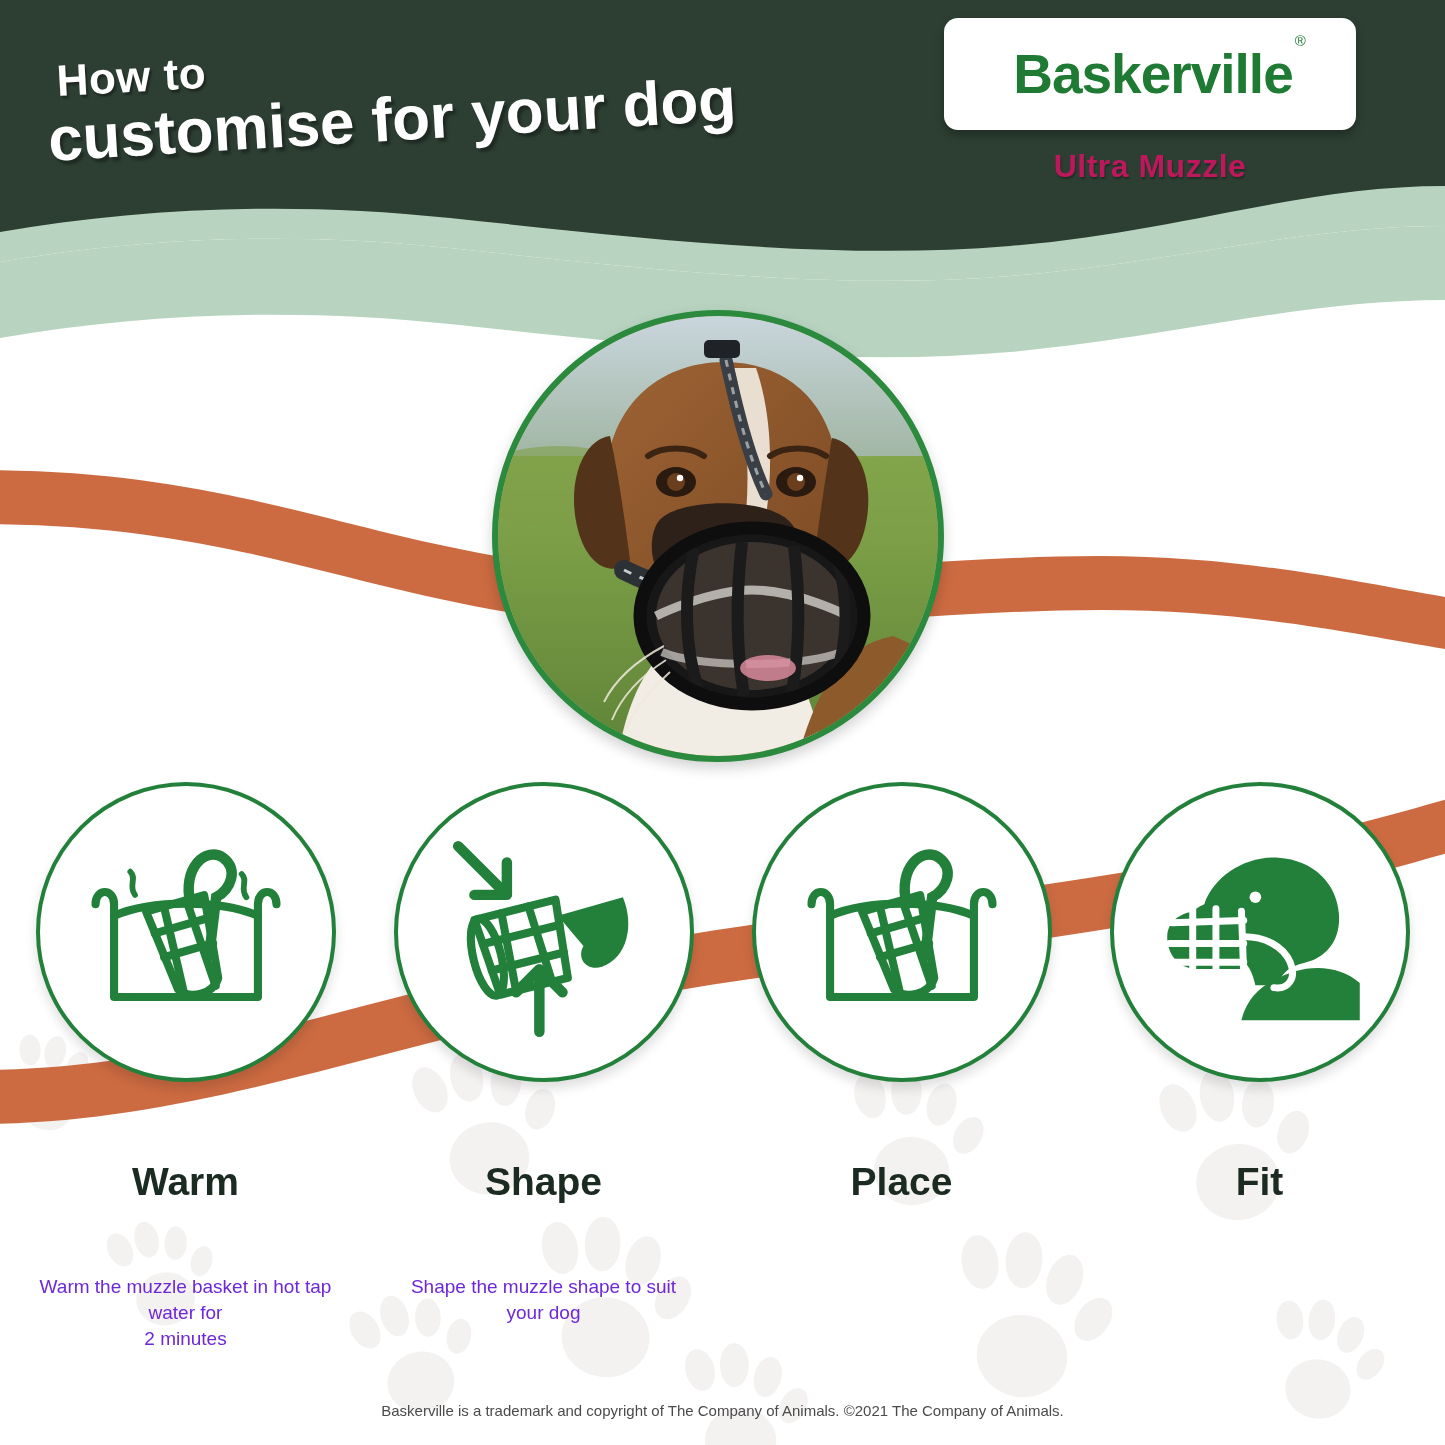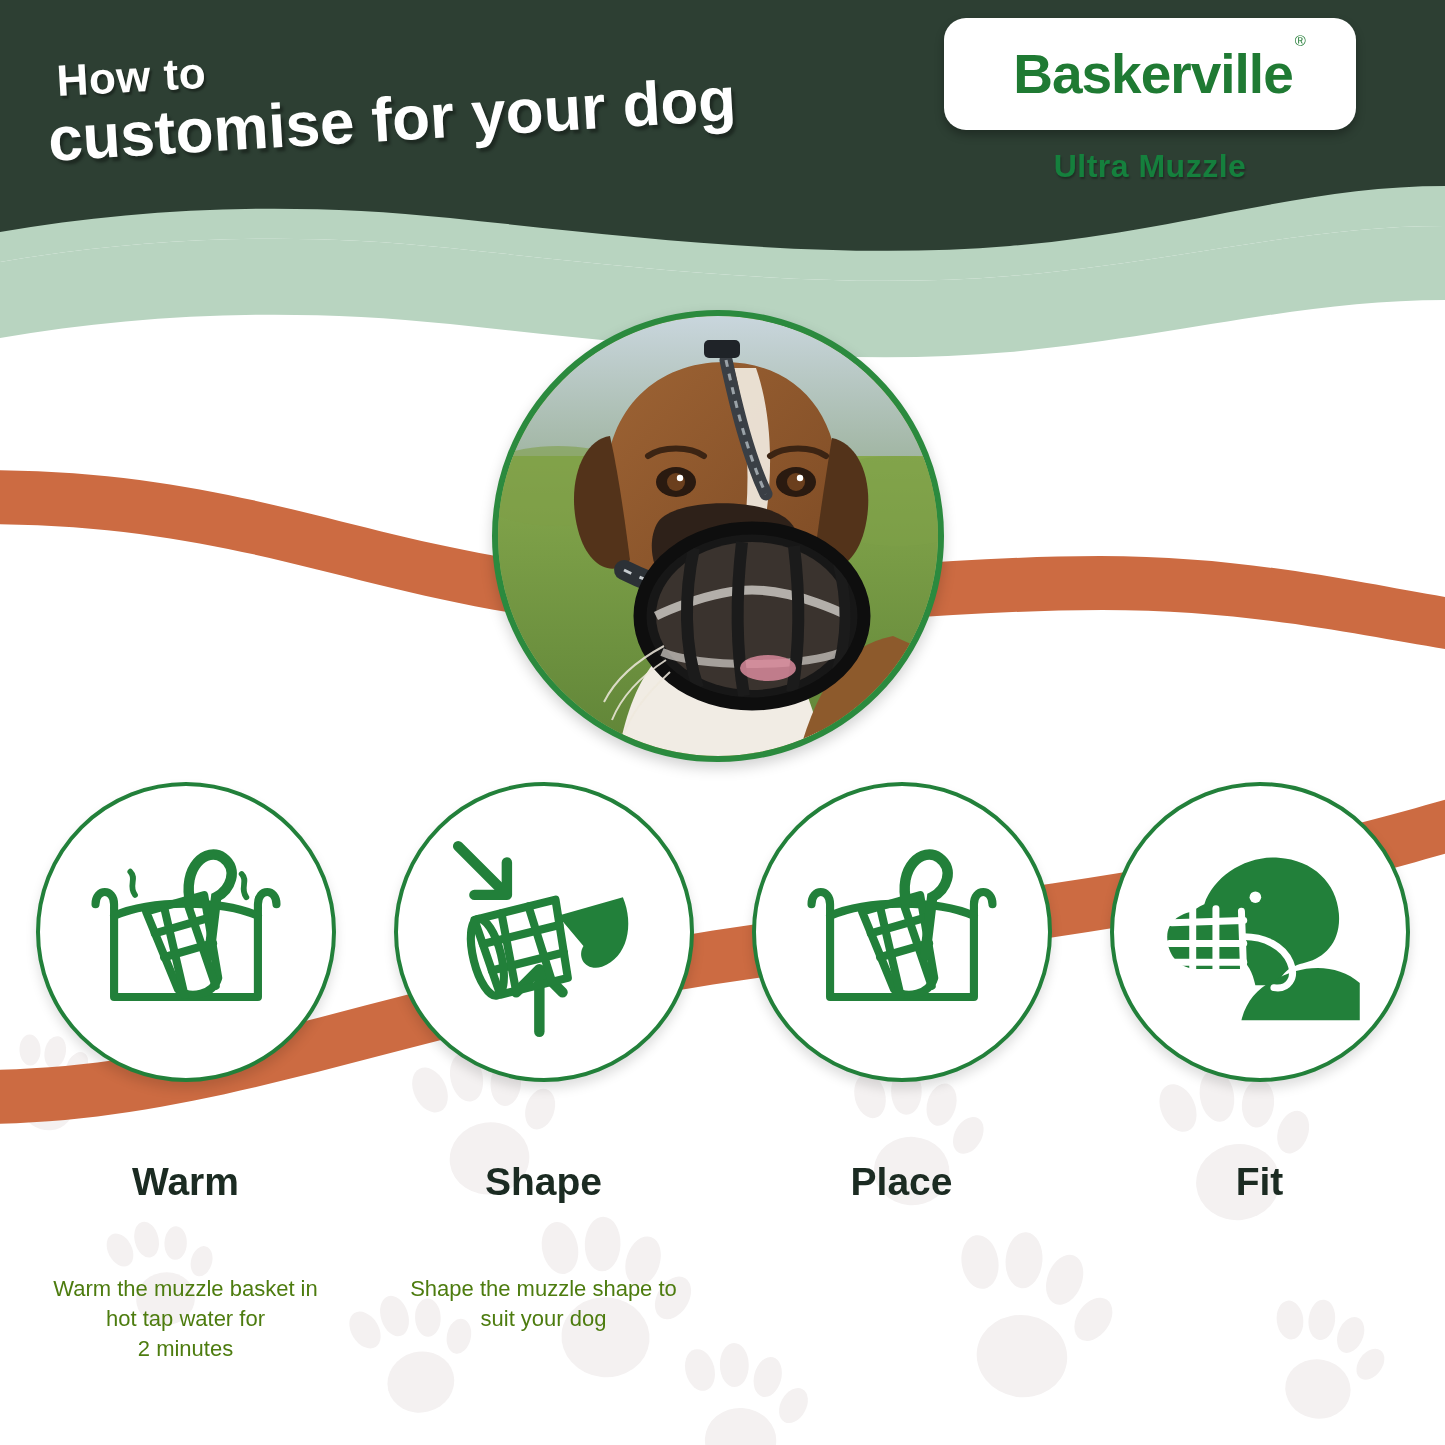--- a/index.html
+++ b/index.html
@@ -43,40 +43,40 @@
     transform:rotate(-3.4deg);
     transform-origin:left top;
     margin-top:-2px;
     text-shadow:3px 4px 3px rgba(0,0,0,.35);
   }
 
   
   .brand { position:absolute; z-index:6; left:944px; top:18px; width:412px; }
   .brand-plate {
     background:#ffffff;
-    border-radius:22px;
+    border-radius:14px;
     height:112px;
     display:flex; align-items:center; justify-content:center;
     box-shadow:0 5px 10px rgba(0,0,0,.3);
     padding-left:16px;
   }
   .brand-word {
     color:#1f7a33;
     font-size:55px;
     font-weight:bold;
     letter-spacing:-1px;
     position:relative;
   }
   .brand-word sup {
     font-size:15px; top:-28px; left:2px; position:relative; font-weight:normal;
   }
   .brand-sub {
     margin-top:18px;
     text-align:center;
-    color:#15803d;
+    color:#be185d;
     font-size:32px;
     font-weight:bold;
     letter-spacing:.5px;
     text-shadow:1px 2px 2px rgba(0,0,0,.3);
   }
 
   
   .hero {
     position:absolute; z-index:5;
     left:492px; top:310px;
@@ -109,23 +109,23 @@
   .step-circle svg { display:block; width:232px; height:232px; }
   .step-title {
     margin-top:42px;
     font-size:39px;
     font-weight:bold;
     color:#1b2b22;
     text-align:center;
   }
   .step-body {
     margin-top:34px;
-    font-size:22px;
+    font-size:19px;
     line-height:1.36;
-    color:#4d7c0f;
+    color:#6d28d9;
     text-align:center;
     width:296px;
   }
 
   
   .footer {
     position:absolute; z-index:6;
     left:0; bottom:26px; width:1445px;
     text-align:center;
     font-size:15px;
@@ -396,14 +396,15 @@
             <path d="M84 82 L86 138"></path>
             <path d="M86 104 C104 104 120 112 126 126 C132 140 124 150 112 148"></path>
           </g>
         </svg>
       </div>
       <div class="step-title">Fit</div>
     </div>
 
   </div>
 
+  <div class="footer">Baskerville is a trademark and copyright of The Company of Animals. ©2021 The Company of Animals.</div>
 
 </div>
 
 </body></html>

